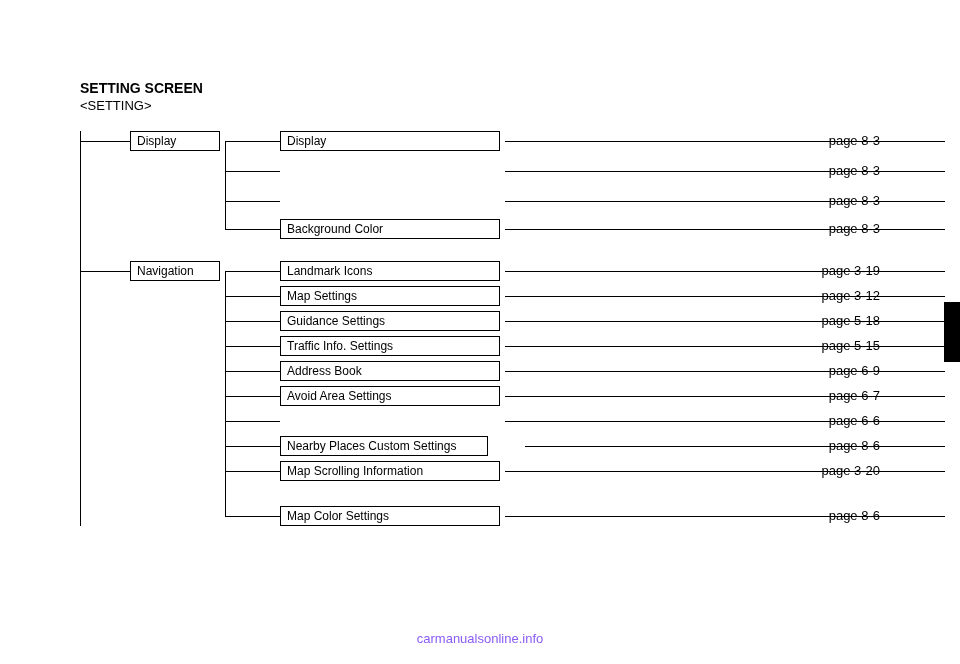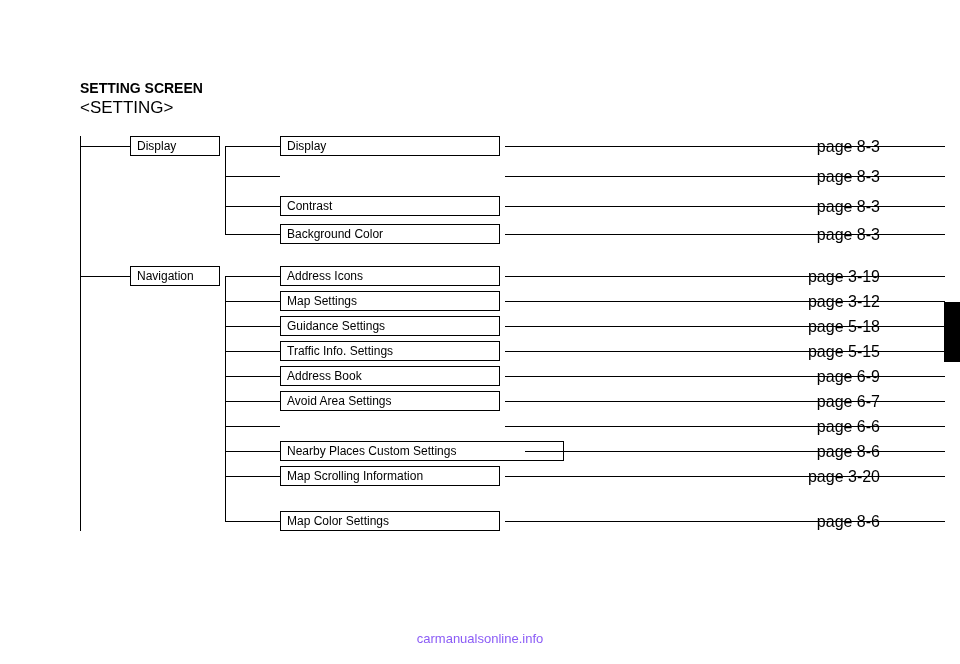--- a/index.html
+++ b/index.html
@@ -28,21 +28,21 @@
       right: 80px;
     }
 
     .section-title {
       font-weight: bold;
       font-size: 14px;
       margin-bottom: 2px;
     }
 
     .setting-label {
-      font-size: 17px;
+      font-size: 13px;
       margin-bottom: 2px;
     }
 
     
     .tree-container {
       position: relative;
       margin-top: 10px;
     }
 
     
@@ -63,21 +63,21 @@
       padding: 2px 6px;
       background: #fff;
       font-size: 12px;
       width: 220px;
       text-align: left;
     }
 
     
     .page-ref {
       position: absolute;
-      font-size: 16px;
+      font-size: 13px;
       right: 0;
     }
 
     
     .line-h {
       position: absolute;
       border-top: 1px solid #000;
       height: 0;
     }
     .line-v {
@@ -132,36 +132,35 @@
       <div class="line-h" style="left:145px; top:20px; width:55px;"></div>
       <div class="item-box" style="left:200px; top:10px;">Display</div>
       <div class="line-h" style="left:425px; top:20px; width:440px;"></div>
       <div class="page-ref" style="top:12px;">page 8-3</div>
 
       <div class="line-h" style="left:145px; top:50px; width:55px;"></div>
       <div class="line-h" style="left:425px; top:50px; width:440px;"></div>
       <div class="page-ref" style="top:42px;">page 8-3</div>
 
       <div class="line-h" style="left:145px; top:80px; width:55px;"></div>
-      <div class="item-box" style="left:200px; top:70px;">Contrast</div>
       <div class="line-h" style="left:425px; top:80px; width:440px;"></div>
       <div class="page-ref" style="top:72px;">page 8-3</div>
 
       <div class="line-h" style="left:145px; top:108px; width:55px;"></div>
       <div class="item-box" style="left:200px; top:98px;">Background Color</div>
       <div class="line-h" style="left:425px; top:108px; width:440px;"></div>
       <div class="page-ref" style="top:100px;">page 8-3</div>
 
       <div class="line-h" style="left:0; top:150px; width:50px;"></div>
       <div class="category-box" style="left:50px; top:140px;">Navigation</div>
 
       <div class="line-v" style="left:145px; top:150px; height:245px;"></div>
 
       <div class="line-h" style="left:145px; top:150px; width:55px;"></div>
-      <div class="item-box" style="left:200px; top:140px;">Address Icons</div>
+      <div class="item-box" style="left:200px; top:140px;">Landmark Icons</div>
       <div class="line-h" style="left:425px; top:150px; width:440px;"></div>
       <div class="page-ref" style="top:142px;">page 3-19</div>
 
       <div class="line-h" style="left:145px; top:175px; width:55px;"></div>
       <div class="item-box" style="left:200px; top:165px;">Map Settings</div>
       <div class="line-h" style="left:425px; top:175px; width:440px;"></div>
       <div class="page-ref" style="top:167px;">page 3-12</div>
 
       <div class="line-h" style="left:145px; top:200px; width:55px;"></div>
       <div class="item-box" style="left:200px; top:190px;">Guidance Settings</div>
@@ -181,21 +180,21 @@
       <div class="line-h" style="left:145px; top:275px; width:55px;"></div>
       <div class="item-box" style="left:200px; top:265px;">Avoid Area Settings</div>
       <div class="line-h" style="left:425px; top:275px; width:440px;"></div>
       <div class="page-ref" style="top:267px;">page 6-7</div>
 
       <div class="line-h" style="left:145px; top:300px; width:55px;"></div>
       <div class="line-h" style="left:425px; top:300px; width:440px;"></div>
       <div class="page-ref" style="top:292px;">page 6-6</div>
 
       <div class="line-h" style="left:145px; top:325px; width:55px;"></div>
-      <div class="item-box" style="left:200px; top:315px; width:284px;">Nearby Places Custom Settings</div>
+      <div class="item-box" style="left:200px; top:315px; width:208px;">Nearby Places Custom Settings</div>
       <div class="line-h" style="left:445px; top:325px; width:420px;"></div>
       <div class="page-ref" style="top:317px;">page 8-6</div>
 
       <div class="line-h" style="left:145px; top:350px; width:55px;"></div>
       <div class="item-box" style="left:200px; top:340px;">Map Scrolling Information</div>
       <div class="line-h" style="left:425px; top:350px; width:440px;"></div>
       <div class="page-ref" style="top:342px;">page 3-20</div>
 
       <div class="line-h" style="left:145px; top:395px; width:55px;"></div>
       <div class="item-box" style="left:200px; top:385px;">Map Color Settings</div>

